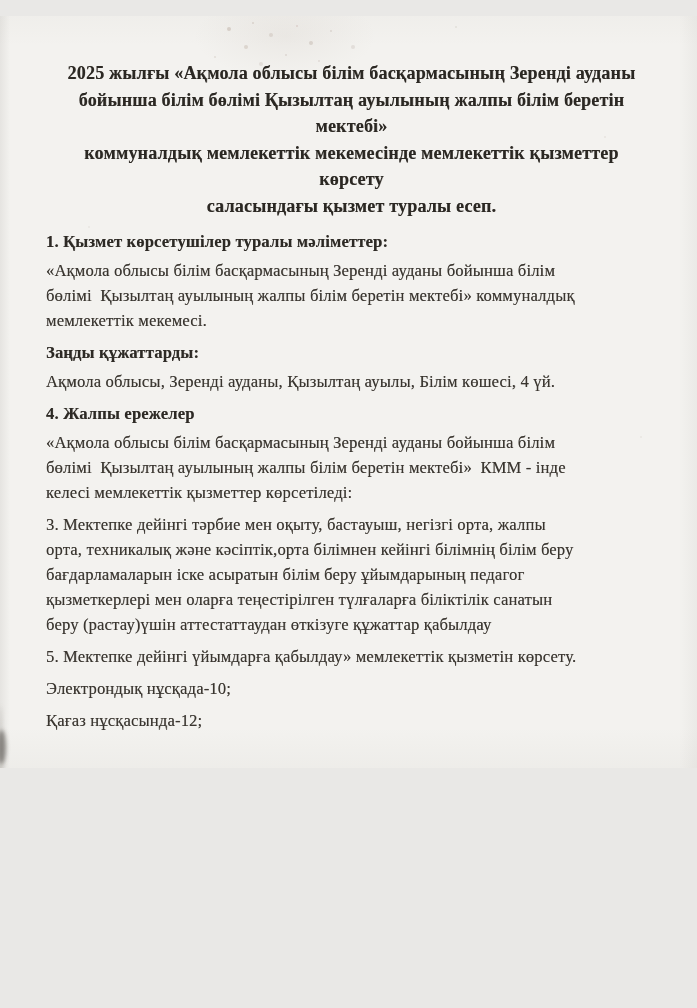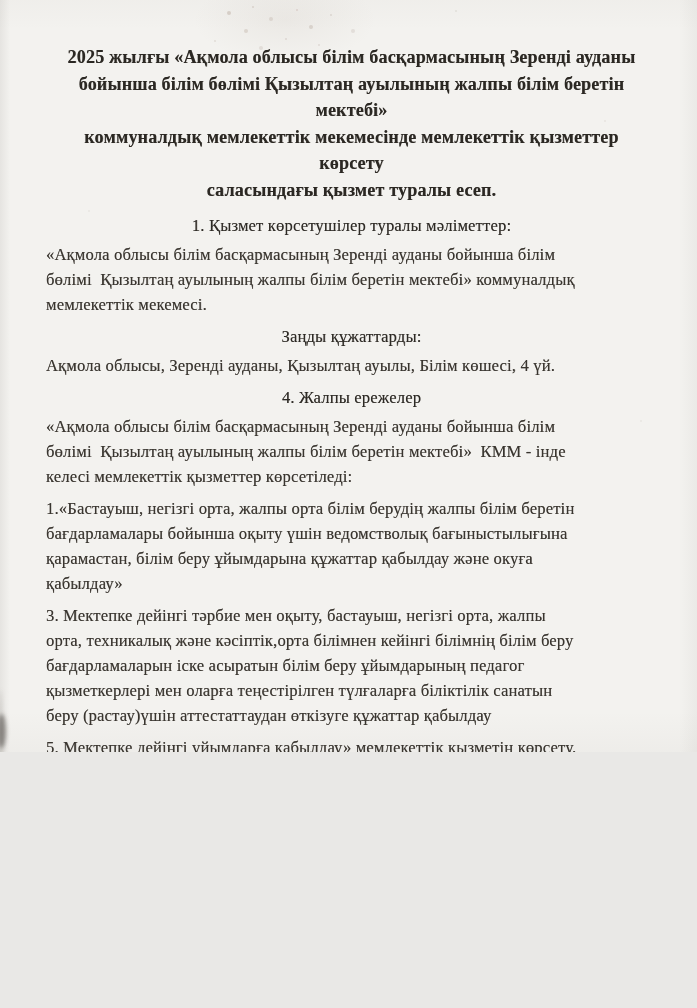--- a/index.html
+++ b/index.html
@@ -10,41 +10,42 @@
   }
   .page{
     position:relative;width:697px;height:752px;overflow:hidden;
     background-color:#f3f2ef;
     background-image:
       radial-gradient(ellipse 130px 60px at 285px 20px, rgba(165,150,138,0.10), transparent 70%),
       linear-gradient(90deg, rgba(110,105,100,0.10), rgba(110,105,100,0) 10px),
       linear-gradient(270deg, rgba(130,125,120,0.07), rgba(130,125,120,0) 18px),
       linear-gradient(0deg, rgba(140,135,128,0.05), rgba(140,135,128,0) 40px),
       linear-gradient(180deg, rgba(150,142,132,0.04), rgba(150,142,132,0) 30px);
+    margin-top: 16px;
   }
   .doc{
     position:relative;
     padding:44px 40px 0 46px;
     color:#39352f;
     font-size:16.5px;
     line-height:25px;
     letter-spacing:0.2px;
     text-shadow:0.3px 0.3px 0.6px rgba(70,64,58,0.55);
   }
   .title{
     font-size:18px;
     line-height:26.5px;
     font-weight:700;
     color:#2b2823;
     text-align:center;
     margin:0 12px 10px 12px;
     white-space:pre-line;
   }
   .doc p{white-space:pre;margin:0 0 7px 0;}
-  .doc p.h{font-weight:400;color:#2d2a25;margin:0 0 4px 0;text-align:center;}
+  .doc p.h{font-weight:700;color:#2d2a25;margin:0 0 4px 0;}
   
   .speckles{
     position:absolute;left:0;top:0;width:2px;height:2px;border-radius:50%;
     background:transparent;pointer-events:none;
     box-shadow:
       228px 12px 0 1px rgba(168,152,138,.35),
       252px 6px 0 0 rgba(168,152,138,.30),
       270px 18px 0 1px rgba(180,160,150,.28),
       296px 9px 0 0 rgba(190,160,155,.33),
       310px 26px 0 1px rgba(168,152,138,.30),
@@ -90,24 +91,20 @@
 мемлекеттік мекемесі.</p>
 
     <p class="h">Заңды құжаттарды:</p>
     <p>Ақмола облысы, Зеренді ауданы, Қызылтаң ауылы, Білім көшесі, 4 үй.</p>
 
     <p class="h">4. Жалпы ережелер</p>
     <p>«Ақмола облысы білім басқармасының Зеренді ауданы бойынша білім
 бөлімі  Қызылтаң ауылының жалпы білім беретін мектебі»  КММ - інде
 келесі мемлекеттік қызметтер көрсетіледі:</p>
 
-    <p>1.«Бастауыш, негізгі орта, жалпы орта білім берудің жалпы білім беретін
-бағдарламалары бойынша оқыту үшін ведомстволық бағыныстылығына
-қарамастан, білім беру ұйымдарына құжаттар қабылдау және окуға
-қабылдау»</p>
     <p>3. Мектепке дейінгі тәрбие мен оқыту, бастауыш, негізгі орта, жалпы
 орта, техникалық және кәсіптік,орта білімнен кейінгі білімнің білім беру
 бағдарламаларын іске асыратын білім беру ұйымдарының педагог
 қызметкерлері мен оларға теңестірілген түлғаларға біліктілік санатын
 беру (растау)үшін аттестаттаудан өткізуге құжаттар қабылдау</p>
     <p>5. Мектепке дейінгі үйымдарға қабылдау» мемлекеттік қызметін көрсету.</p>
 
     <p>Электрондық нұсқада-10;</p>
     <p>Қағаз нұсқасында-12;</p>
   </div>

